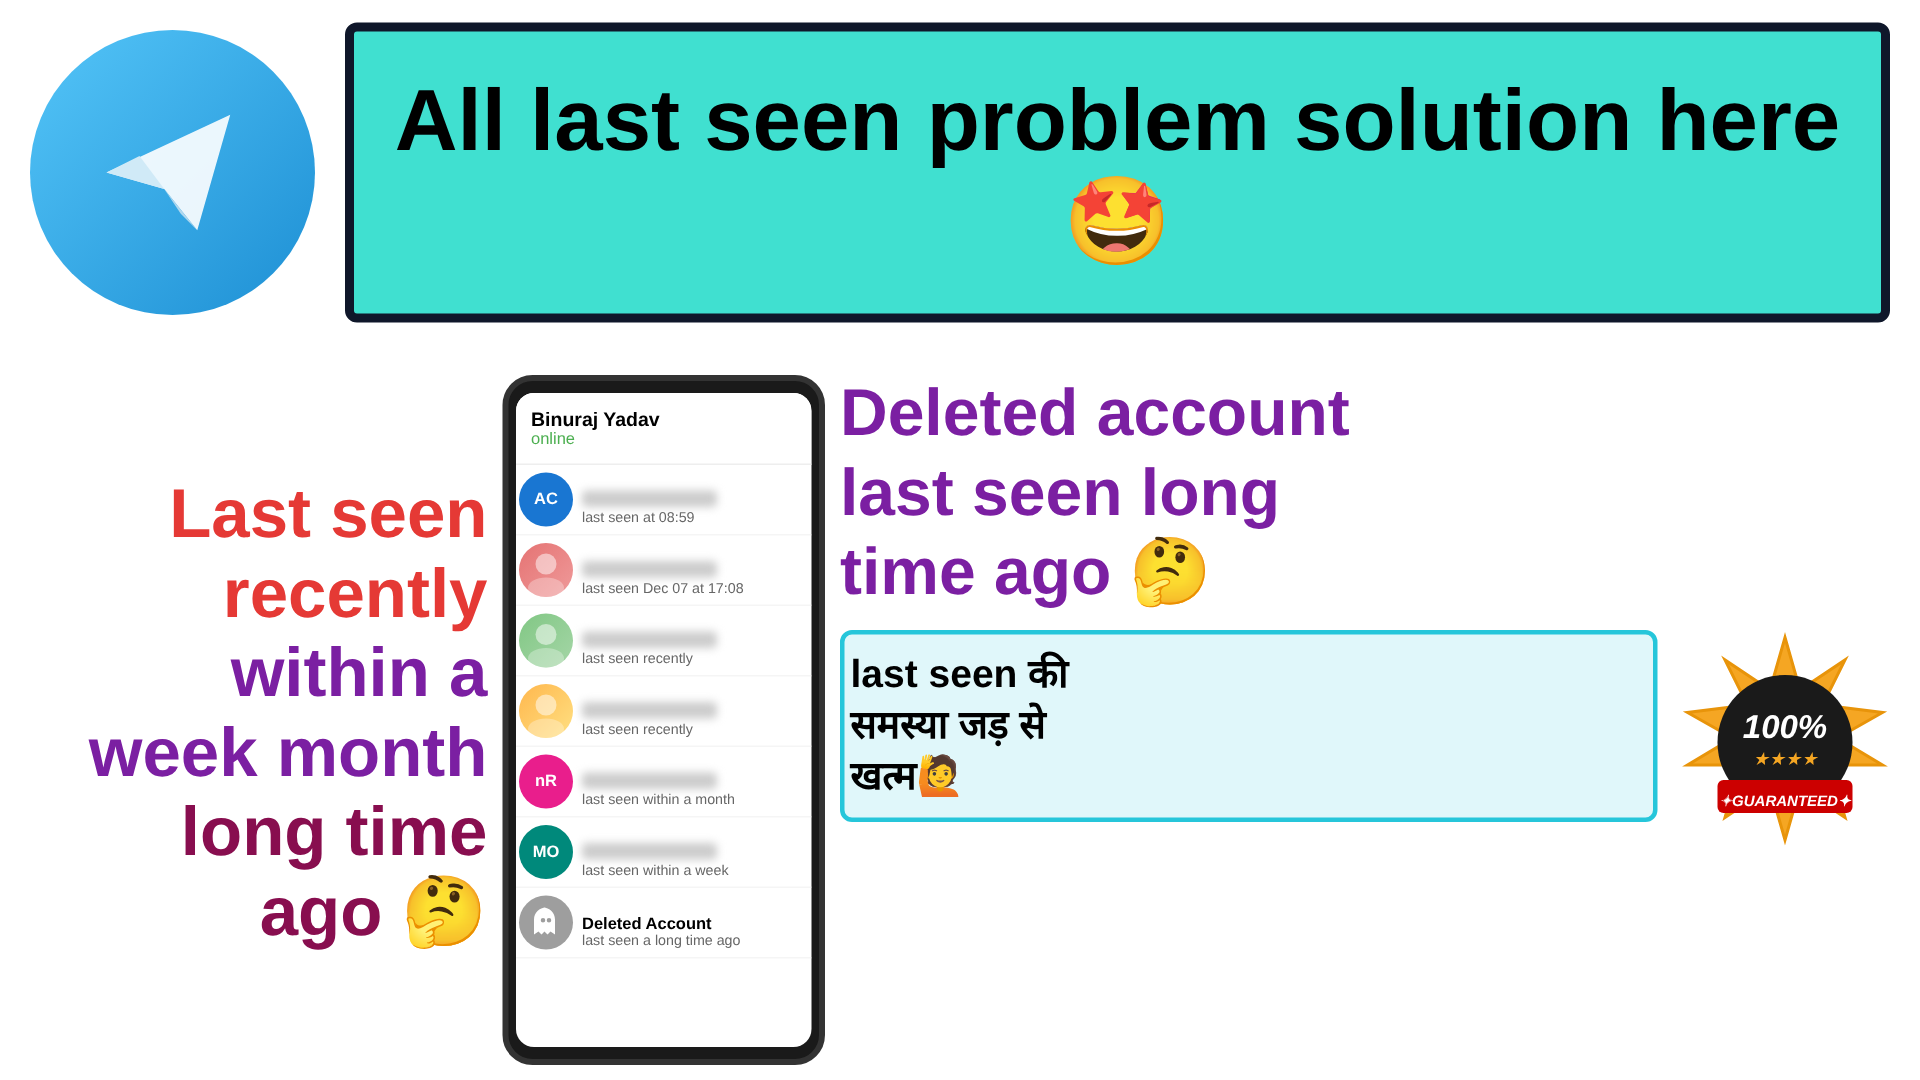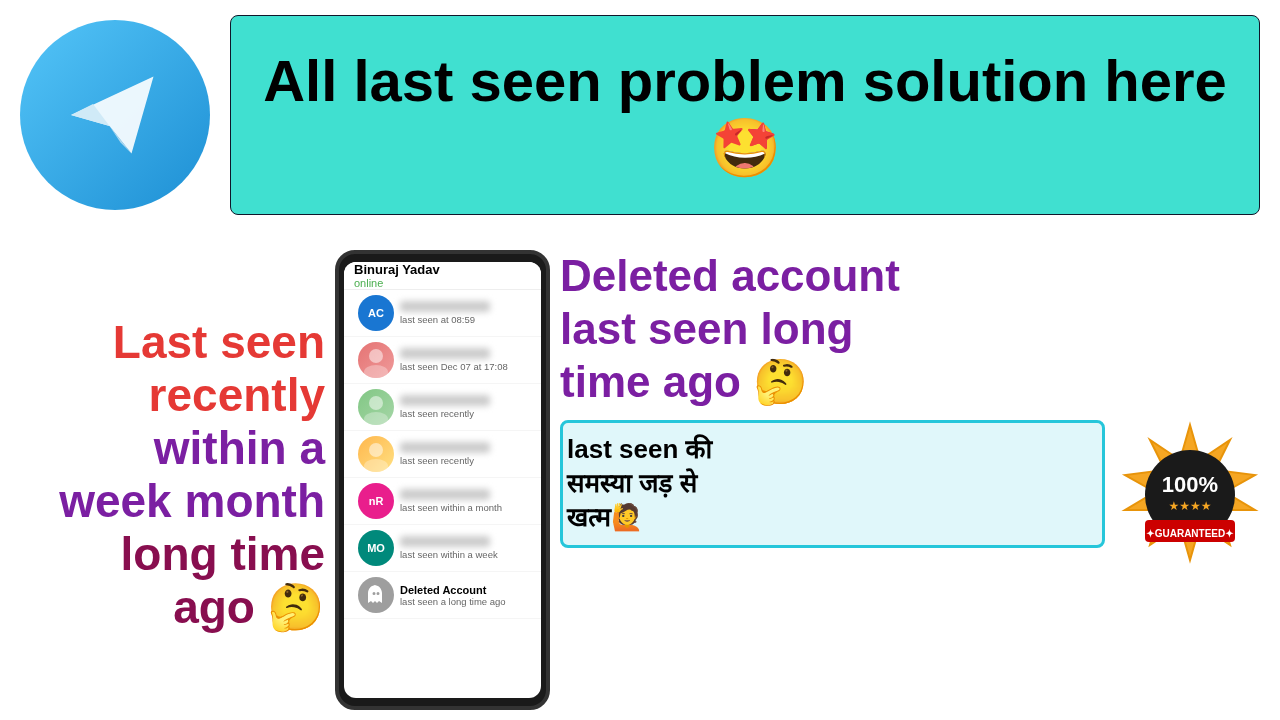--- a/index.html
+++ b/index.html
@@ -34,21 +34,21 @@
       border-radius: 50%;
       background: linear-gradient(135deg, #54c5f8, #1d8fd4);
       display: flex;
       align-items: center;
       justify-content: center;
     }
 
     .banner-box {
       flex: 1;
       background: #40e0d0;
-      border: 1px solid #0f172a;
+      border: 6px solid #0f172a;
       border-radius: 8px;
       display: flex;
       align-items: center;
       justify-content: center;
       height: 200px;
       padding: 10px 20px;
     }
 
     .banner-title {
       font-size: 58px;
@@ -103,21 +103,21 @@
 
     .phone-screen {
       background: #fff;
       border-radius: 12px;
       overflow: hidden;
       flex: 1;
     }
 
     .chat-header {
       background: #fff;
-      padding: 0 10px;
+      padding: 10px 10px;
       border-bottom: 1px solid #eee;
     }
 
     .chat-header-name {
       font-size: 13px;
       font-weight: bold;
       color: #000;
     }
 
     .chat-header-status {
@@ -125,22 +125,22 @@
       color: #4caf50;
     }
 
     .chat-list {
       display: flex;
       flex-direction: column;
     }
 
     .chat-item {
       display: flex;
-      align-items: center;
-      padding: 5px 14px;
+      align-items: flex-end;
+      padding: 5px 2px;
       border-bottom: 1px solid #f5f5f5;
       gap: 6px;
     }
 
     .chat-avatar {
       width: 36px;
       height: 36px;
       border-radius: 50%;
       flex-shrink: 0;
       display: flex;
@@ -222,20 +222,21 @@
     }
 
     .guarantee-badge {
       width: 150px;
       height: 150px;
       flex-shrink: 0;
       position: relative;
       display: flex;
       align-items: center;
       justify-content: center;
+      font-style: italic;
     }
 
     
     .av-blue { background: #1976d2; }
     .av-teal { background: #00897b; }
     .av-pink { background: #e91e8c; }
     .av-gray { background: #9e9e9e; }
 
     
     .av-photo-1 {

